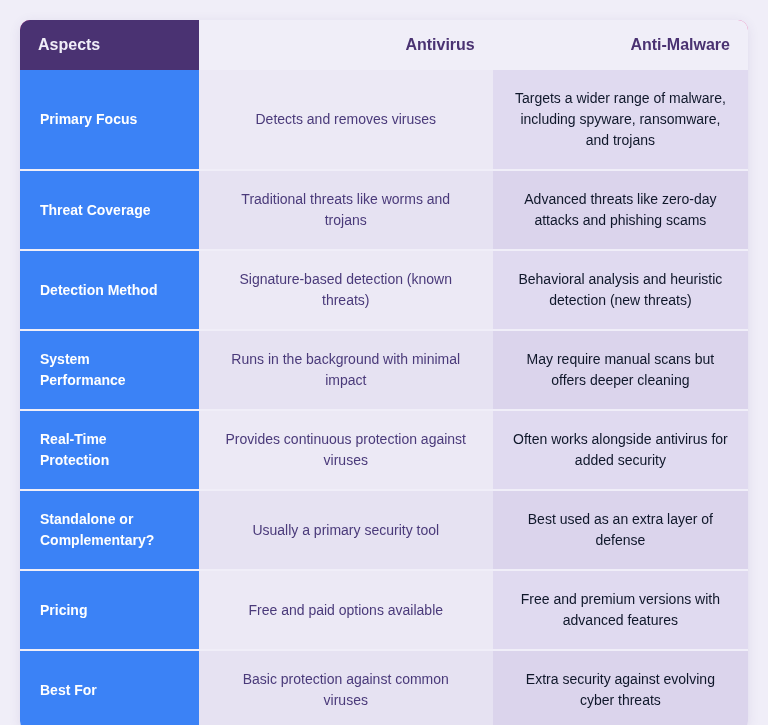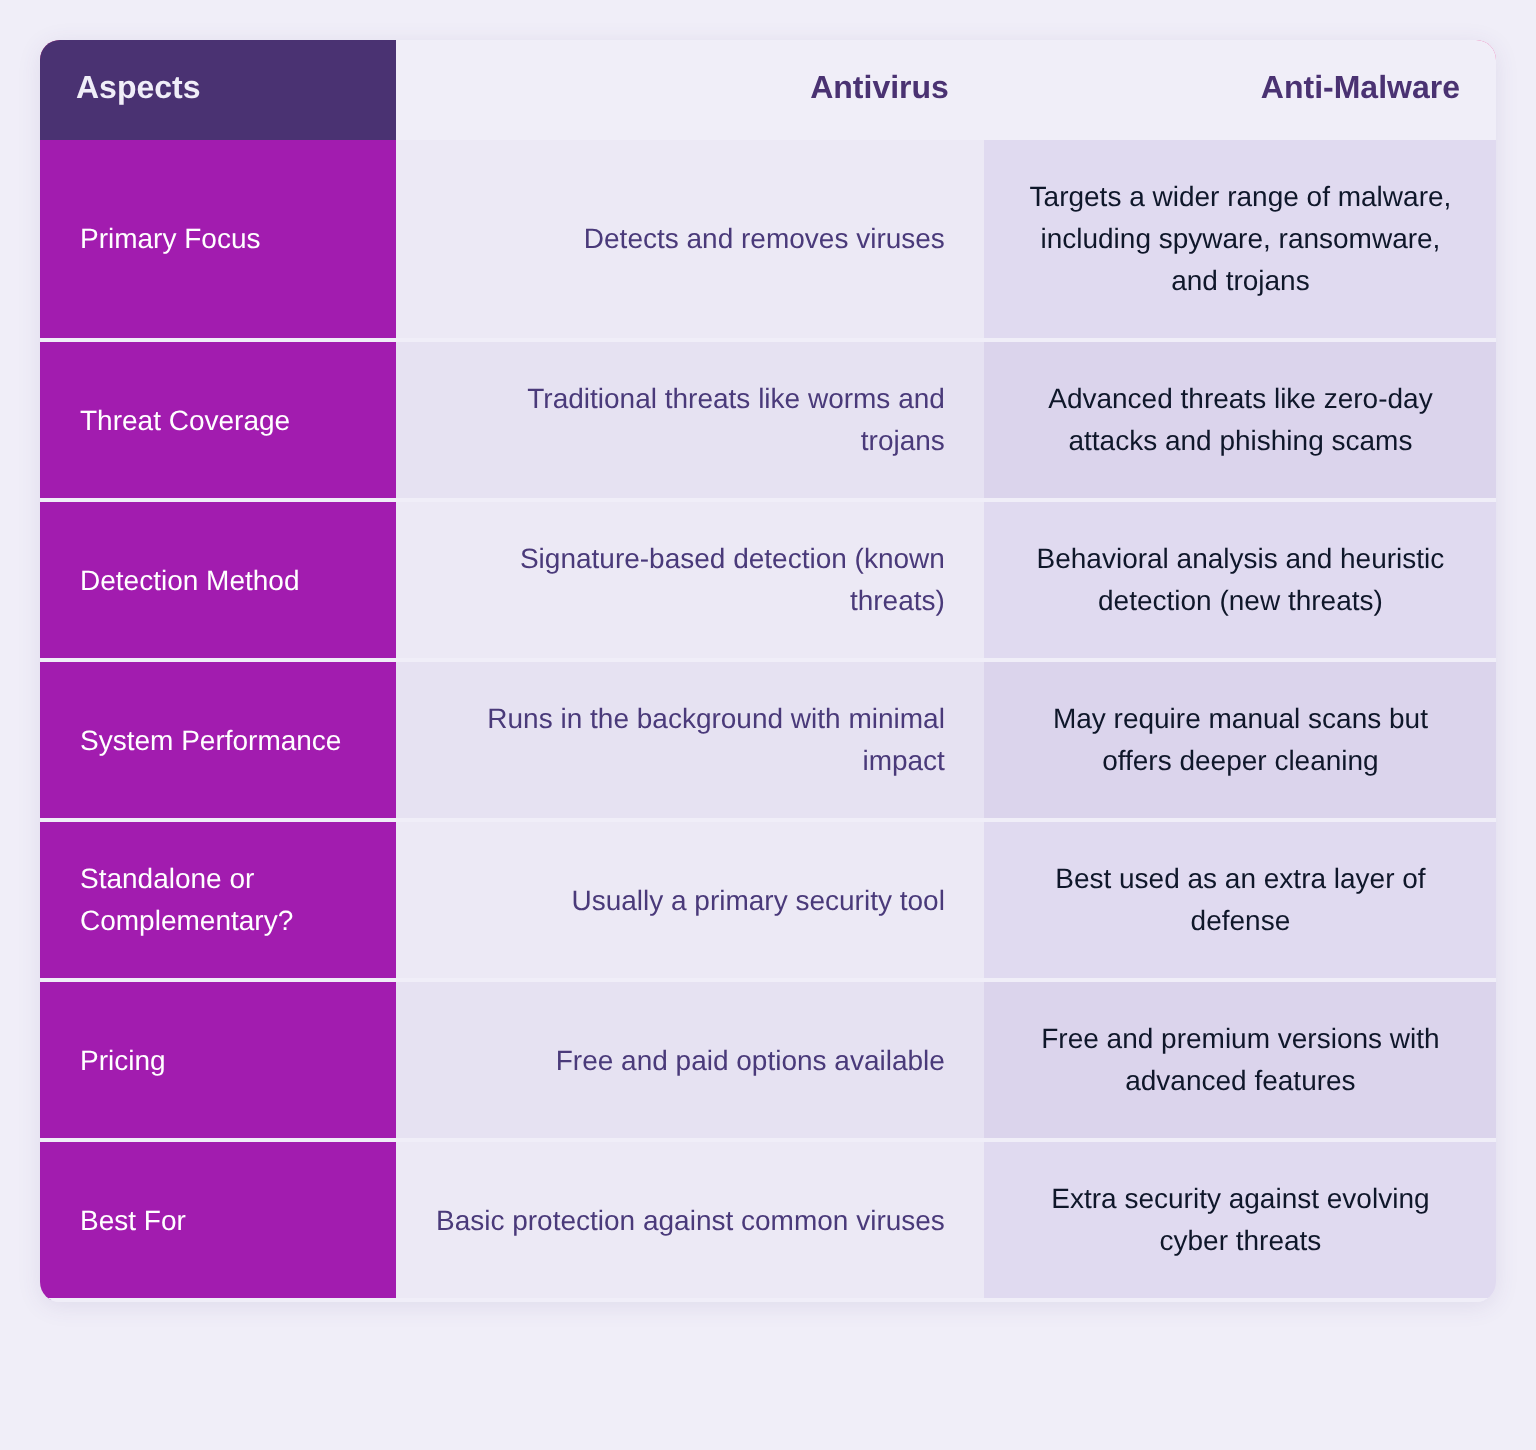--- a/index.html
+++ b/index.html
@@ -62,32 +62,32 @@
     }
 
     .table tbody tr td {
       padding: 18px 20px;
       vertical-align: middle;
       font-size: 14px;
       line-height: 1.5;
     }
 
     .table tbody tr td.cell-aspect {
-      background: #a21caf;
+      background: #3b82f6;
       color: #ffffff;
-      font-weight: 400;
+      font-weight: 700;
       font-size: 14px;
       width: 182px;
       vertical-align: middle;
     }
 
     .table tbody tr td.cell-antivirus {
       background: #ece9f5;
       color: #4a3a7a;
-      text-align: right;
+      text-align: center;
       width: 318px;
     }
 
     .table tbody tr td.cell-antimalware {
       background: #e4e0f0;
       color: #0f172a;
       text-align: center;
       width: 273px;
     }
 
@@ -132,20 +132,25 @@
           <td class="cell-aspect">Detection Method</td>
           <td class="cell-antivirus">Signature-based detection (known threats)</td>
           <td class="cell-antimalware">Behavioral analysis and heuristic detection (new threats)</td>
         </tr>
         <tr>
           <td class="cell-aspect">System Performance</td>
           <td class="cell-antivirus">Runs in the background with minimal impact</td>
           <td class="cell-antimalware">May require manual scans but offers deeper cleaning</td>
         </tr>
         <tr>
+          <td class="cell-aspect">Real-Time Protection</td>
+          <td class="cell-antivirus">Provides continuous protection against viruses</td>
+          <td class="cell-antimalware">Often works alongside antivirus for added security</td>
+        </tr>
+        <tr>
           <td class="cell-aspect">Standalone or Complementary?</td>
           <td class="cell-antivirus">Usually a primary security tool</td>
           <td class="cell-antimalware">Best used as an extra layer of defense</td>
         </tr>
         <tr>
           <td class="cell-aspect">Pricing</td>
           <td class="cell-antivirus">Free and paid options available</td>
           <td class="cell-antimalware">Free and premium versions with advanced features</td>
         </tr>
         <tr>

